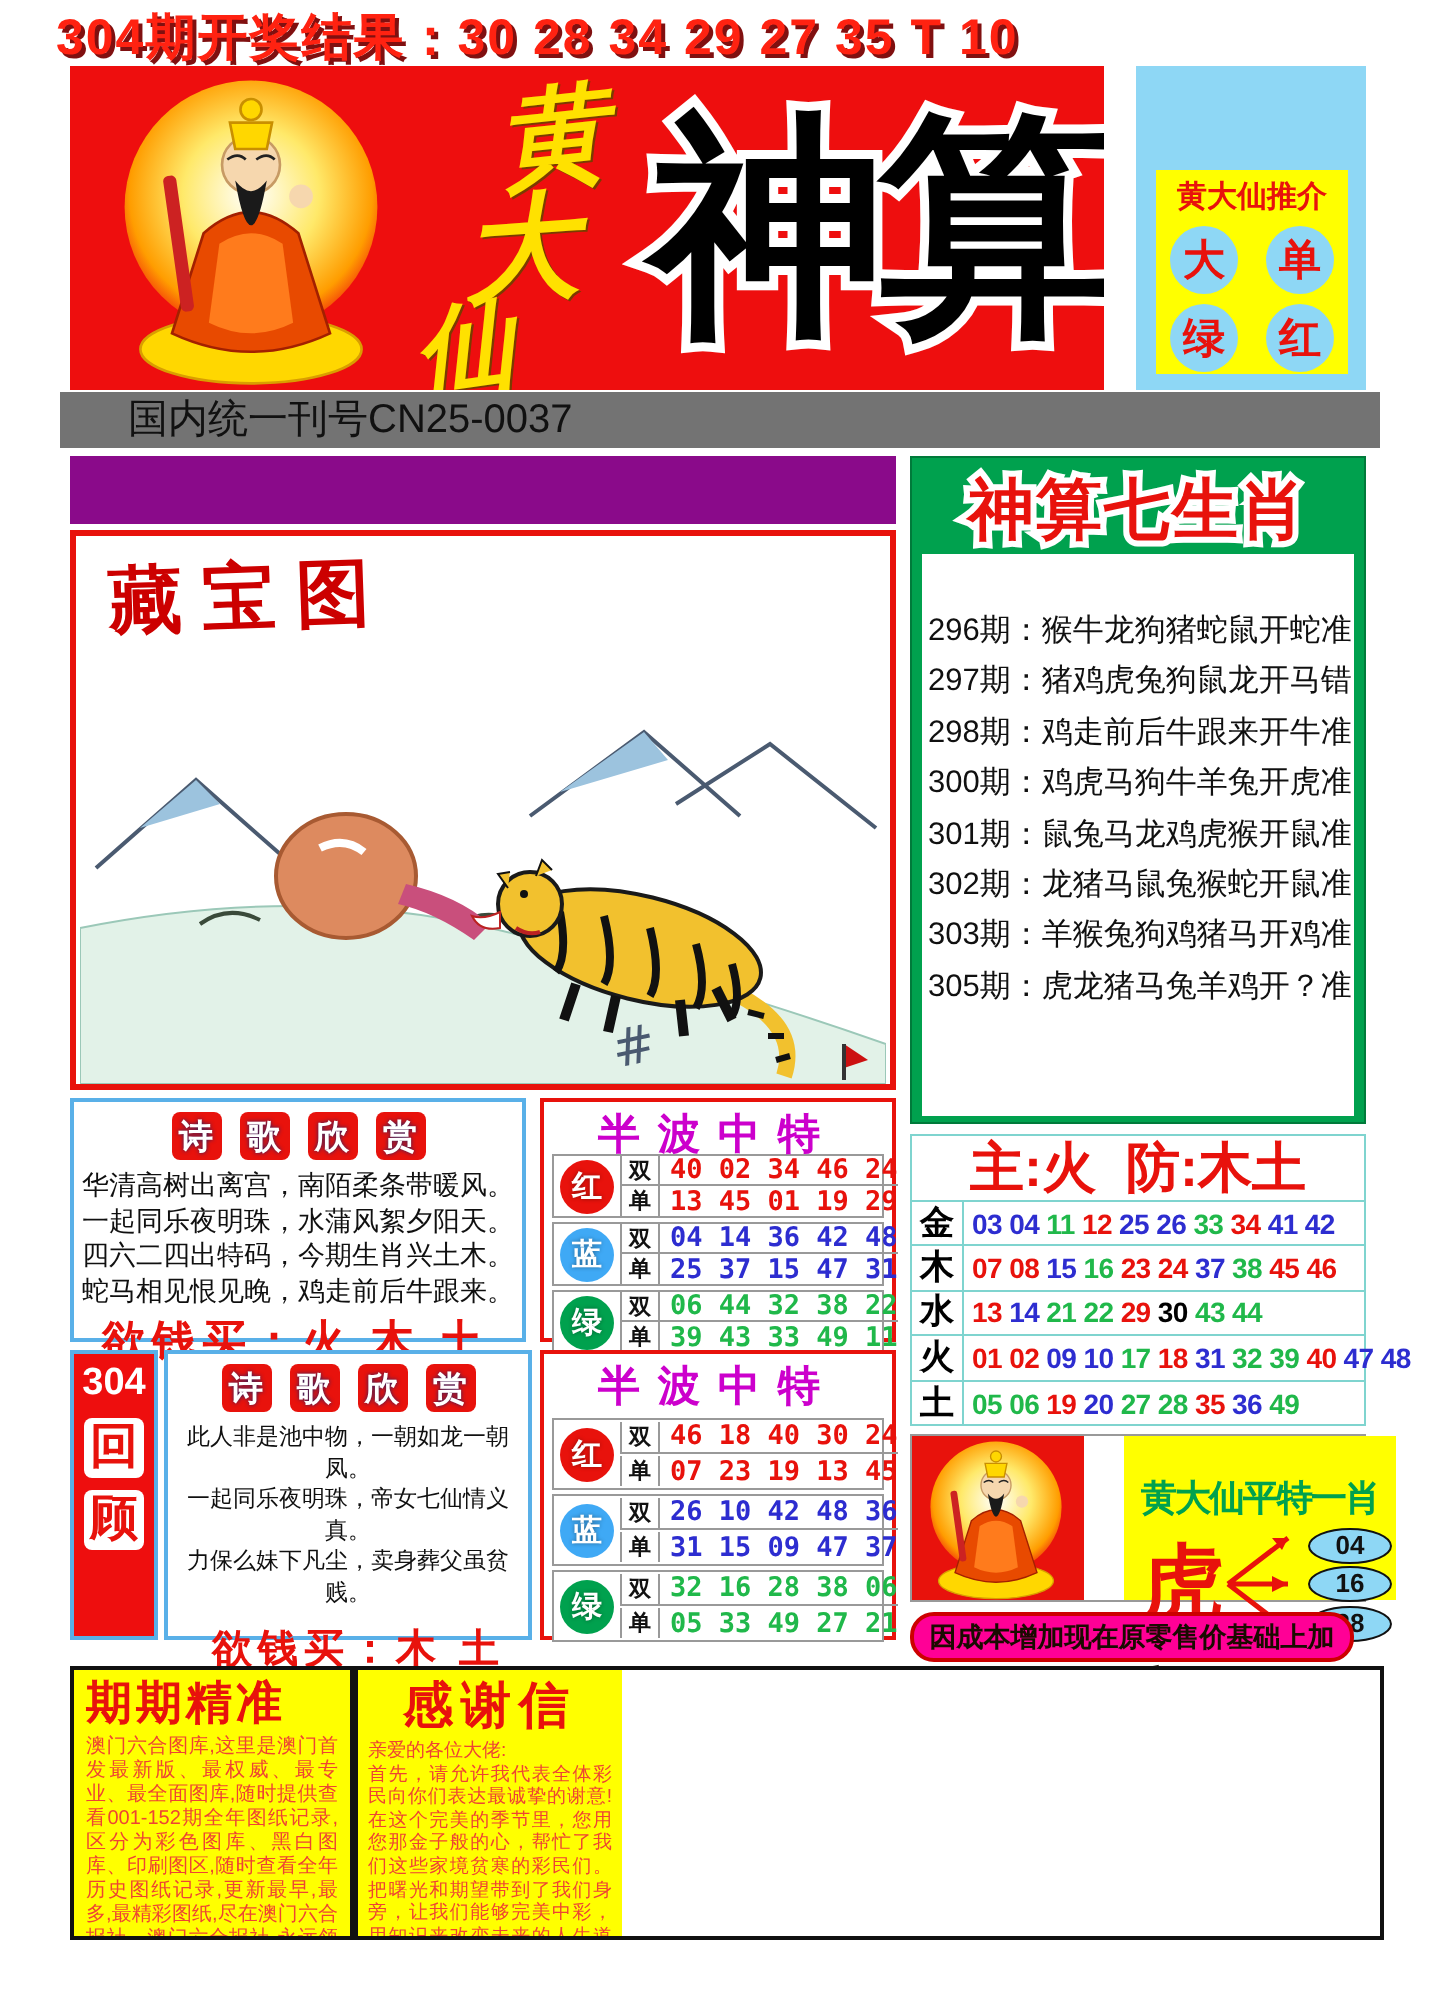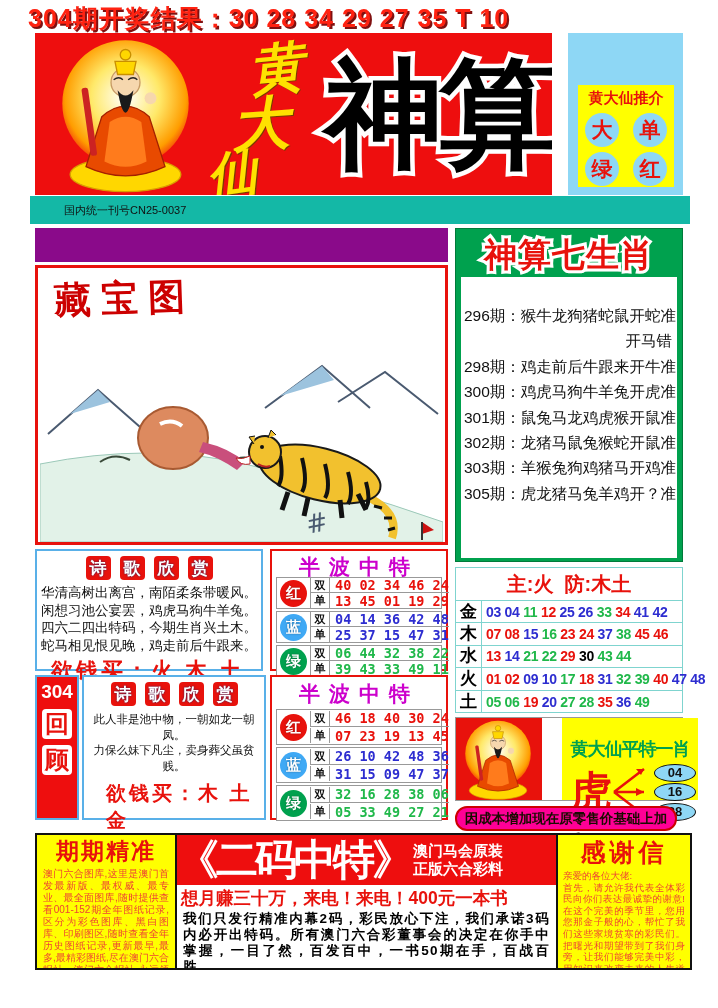--- a/index.html
+++ b/index.html
@@ -27,21 +27,21 @@
 
   
   .promo-panel{left:568px;top:33px;width:115px;height:162px;background:#8ed7f5;}
   .promo-box{position:absolute;left:10px;top:52px;width:96px;height:102px;background:#ffff00;padding-top:4px;}
   .promo-title{font-size:15px;font-weight:900;color:#e8120c;text-align:center;letter-spacing:0;}
   .promo-picks{display:grid;grid-template-columns:34px 34px;gap:5px 14px;justify-content:center;margin-top:5px;}
   .pick{width:34px;height:34px;border-radius:50%;background:#8ed7f5;color:#e8120c;font-size:21px;font-weight:bold;
     display:flex;align-items:center;justify-content:center;}
 
   
-  .issn-bar{left:30px;top:196px;width:660px;height:28px;background:#14b8a6;color:#111;font-size:11px;
+  .issn-bar{left:30px;top:196px;width:660px;height:28px;background:#737373;color:#111;font-size:20px;
     line-height:28px;padding-left:34px;}
 
   .purple-divider{left:35px;top:228px;width:413px;height:34px;background:#8a0a8a;}
 
   
   .treasure{left:35px;top:265px;width:413px;height:280px;background:#fff;border:3px solid #e8120c;}
   .treasure-title{position:absolute;left:16px;top:6px;font-size:37px;font-weight:bold;color:#cc0000;
     font-family:"DejaVu Serif",serif;letter-spacing:10px;transform:rotate(-2deg);}
   .scene{position:absolute;left:2px;top:48px;width:403px;height:226px;}
 
@@ -86,21 +86,21 @@
   .ztitle-wrap{position:relative;height:46px;}
   .ztitle{position:absolute;left:0;top:2px;width:100%;text-align:center;font-size:33px;font-weight:900;letter-spacing:1px;white-space:nowrap;}
   .ztitle.outline{color:#fff;-webkit-text-stroke:6px #fff;}
   .ztitle.fill{color:#e8120c;}
   .zlist{background:#fff;height:281px;padding:26px 5px 0 3px;}
   .zrow{display:flex;font-size:15.5px;color:#101010;line-height:25.4px;white-space:nowrap;}
   .zres{margin-left:auto;}
 
   
   .elements{left:455px;top:567px;width:228px;height:146px;background:#fff;border:1px solid #7fd4cf;}
-  .etitle{height:33px;line-height:33px;text-align:center;color:#e8120c;font-size:20px;font-weight:bold;
+  .etitle{height:33px;line-height:33px;text-align:center;color:#e8120c;font-size:27px;font-weight:bold;
     border-bottom:1px solid #7fd4cf;white-space:pre;}
   .erow{display:flex;height:22.4px;border-bottom:1px solid #7fd4cf;align-items:center;}
   .erow:last-child{border-bottom:none;}
   .elab{width:26px;text-align:center;font-size:17px;font-weight:900;color:#000;border-right:1px solid #7fd4cf;
     line-height:22.4px;flex:none;}
   .enums{padding-left:4px;font-size:14px;font-weight:bold;white-space:nowrap;letter-spacing:-0.3px;}
 
   
   .pingte{left:455px;top:717px;width:228px;height:84px;display:flex;border:1px solid #999;}
   .pingte-left{width:86px;background:#e8120c;flex:none;}
@@ -111,21 +111,21 @@
   .pingte-ovals{margin-left:2px;}
   .oval{width:42px;height:18px;background:#8ed7f5;border:1.5px solid #111;border-radius:50%;
     font-size:13px;font-weight:bold;color:#111;text-align:center;line-height:15px;margin:1.5px 0;}
 
   .surcharge{left:455px;top:806px;width:222px;height:25px;background:#ff0096;border:2px solid #cc0000;
     border-radius:12px;text-align:center;color:#1a0b00;font-weight:bold;font-size:13.5px;line-height:21px;}
 
   
   .bottom{left:35px;top:833px;width:657px;height:137px;border:2.5px solid #111;display:flex;background:#fff;}
   .b-left{width:140px;background:#ffff00;border-right:2px solid #111;padding:1px 6px;flex:none;overflow:hidden;}
-  .b-left-title{color:#e8120c;font-size:23px;font-weight:900;text-align:center;letter-spacing:2px;}
+  .b-left-title{color:#e8120c;font-size:23px;font-weight:900;letter-spacing:2px;}
   .b-small{color:#e43;font-size:10px;line-height:12px;margin-top:1px;text-align:justify;}
   .b-mid{flex:1;display:flex;flex-direction:column;overflow:hidden;}
   .b-banner{height:50px;background:#ee0e0e;color:#fff;display:flex;align-items:center;flex:none;}
   .b-banner-title{font-size:42px;font-weight:900;letter-spacing:-3px;white-space:nowrap;line-height:50px;}
   .b-banner-side{font-size:15px;font-weight:bold;line-height:18px;margin-left:2px;white-space:nowrap;}
   .b-headline{color:#e8120c;font-size:17.5px;font-weight:900;padding:1px 4px;white-space:nowrap;}
   .b-body{color:#000;font-size:13.5px;font-weight:bold;line-height:16px;padding:0 6px;letter-spacing:1.2px;text-align:justify;}
   .b-right{width:134px;background:#ffff00;border-left:2px solid #111;padding:1px 5px;flex:none;overflow:hidden;}
   .b-right-title{color:#e8120c;font-size:25px;font-weight:900;text-align:center;letter-spacing:4px;}
   .b-right .b-small{font-size:9.5px;line-height:11.6px;white-space:pre-line;}
@@ -217,20 +217,21 @@
   <div class="ztitle-wrap">
     <div class="ztitle outline">神算七生肖</div>
     <div class="ztitle fill">神算七生肖</div>
   </div>
   <div class="zlist" id="zodiac-list">
       <div class="zrow">
         <span>296期：猴牛龙狗猪蛇鼠</span>
         <span class="zres">开蛇准</span>
       </div>
       <div class="zrow">
+        <span>297期：猪鸡虎兔狗鼠龙</span>
         <span class="zres">开马错</span>
       </div>
       <div class="zrow">
         <span>298期：鸡走前后牛跟来</span>
         <span class="zres">开牛准</span>
       </div>
       <div class="zrow">
         <span>300期：鸡虎马狗牛羊兔</span>
         <span class="zres">开虎准</span>
       </div>
@@ -255,21 +256,21 @@
 
 <div class="abs poem-box poem1">
   <div class="poem-title">
       <div class="ptchar">诗</div>
       <div class="ptchar">歌</div>
       <div class="ptchar">欣</div>
       <div class="ptchar">赏</div>
     </div>
   <div class="poem-lines" id="poem1-lines">
       <div class="pline">华清高树出离宫，南陌柔条带暖风。</div>
-      <div class="pline">闲想习池公宴罢，鸡虎马狗牛羊兔。</div>
+      <div class="pline">一起同乐夜明珠，水蒲风絮夕阳天。</div>
       <div class="pline">四六二四出特码，今期生肖兴土木。</div>
       <div class="pline">蛇马相见恨见晚，鸡走前后牛跟来。</div>
     </div>
   <div class="poem-buy">欲钱买：火 木 土</div>
 </div>
 
 <div class="abs banbo banbo1">
   <div class="banbo-title">半波中特</div>
   <div id="banbo1-rows">
       <div class="brow">
@@ -324,20 +325,21 @@
 
 <div class="abs poem-box poem2">
   <div class="poem-title">
       <div class="ptchar">诗</div>
       <div class="ptchar">歌</div>
       <div class="ptchar">欣</div>
       <div class="ptchar">赏</div>
     </div>
   <div class="poem-lines" id="poem2-lines">
       <div class="pline">此人非是池中物，一朝如龙一朝凤。</div>
+      <div class="pline">一起同乐夜明珠，帝女七仙情义真。</div>
       <div class="pline">力保么妹下凡尘，卖身葬父虽贫贱。</div>
     </div>
   <div class="poem-buy">欲钱买：木 土 金</div>
 </div>
 
 <div class="abs banbo banbo2">
   <div class="banbo-title">半波中特</div>
   <div id="banbo2-rows">
       <div class="brow">
         <div class="bball" style="background:#e8120c">红</div>
@@ -430,30 +432,18 @@
   </div>
 </div>
 
 <div class="abs surcharge">因成本增加现在原零售价基础上加0.5毛</div>
 
 <div class="abs bottom">
   <div class="b-left">
     <div class="b-left-title">期期精准</div>
     <div class="b-small">澳门六合图库,这里是澳门首发最新版、最权威、最专业、最全面图库,随时提供查看001-152期全年图纸记录,区分为彩色图库、黑白图库、印刷图区,随时查看全年历史图纸记录,更新最早,最多,最精彩图纸,尽在澳门六合报社，澳门六合报社-永远领先，最专业，最精准图库.</div>
   </div>
-  <div class="b-mid">
-    <div class="b-banner">
-      <span class="b-banner-title">《二码中特》</span>
-      <span class="b-banner-side">
-        <span>澳门马会原装</span><br>
-        <span>正版六合彩料</span>
-      </span>
-    </div>
-    <div class="b-headline">想月赚三十万，来电！来电！400元一本书</div>
-    <div class="b-body">我们只发行精准内幕2码，彩民放心下注，我们承诺3码内必开出特码。所有澳门六合彩董事会的决定在你手中掌握，一目了然，百发百中，一书50期在手，百战百胜。</div>
-
-  </div>
   <div class="b-right">
     <div class="b-right-title">感谢信</div>
     <div class="b-small">亲爱的各位大佬:
 首先，请允许我代表全体彩民向你们表达最诚挚的谢意!在这个完美的季节里，您用您那金子般的心，帮忙了我们这些家境贫寒的彩民们。把曙光和期望带到了我们身旁，让我们能够完美中彩，用知识来改变未来的人生道路，你们的爱心让我们感受到社会的温暖，你们的好彩免除了我们贫困的后顾之忧，让我们渴望新生活的心倍受感</div>
   </div>
 </div>
 
 </body></html>

